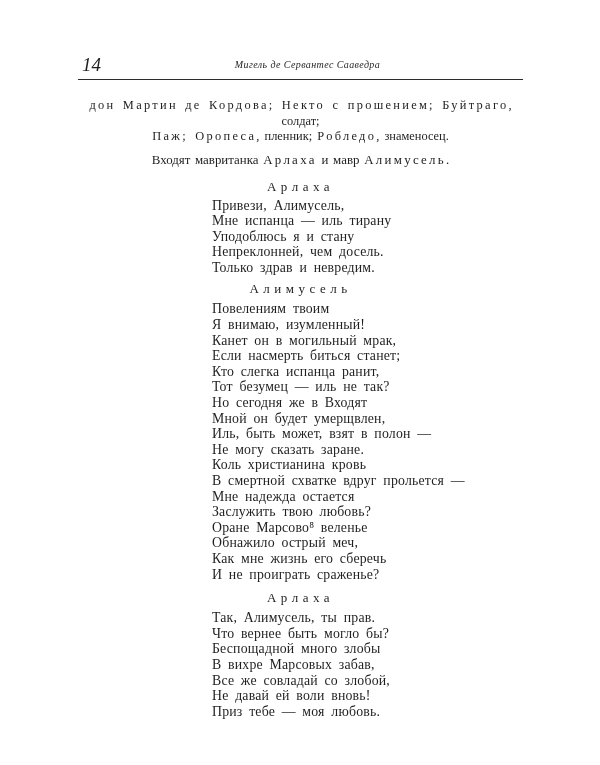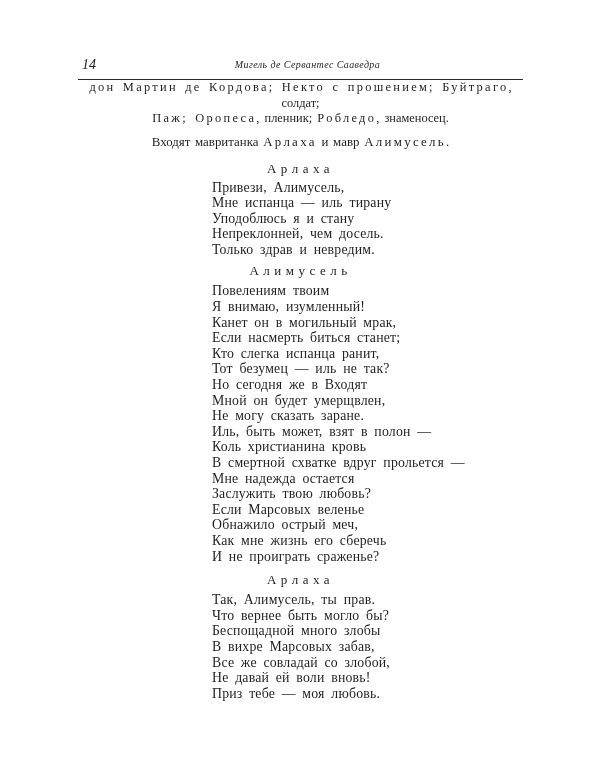--- a/index.html
+++ b/index.html
@@ -16,33 +16,33 @@
   
   .header{
     margin-top:57px;
     position:relative;
     height:16px;line-height:16px;
     border-bottom:1.3px solid #2b2b2b;
     padding-bottom:6px;
   }
   .pagenum{
     position:absolute;left:4px;top:0;
-    font-style:italic;font-size:14px;
+    font-style:italic;font-size:19px;
   }
   .running-title{
     text-align:center;
     font-style:italic;
     font-size:10px;
     letter-spacing:0.4px;
     padding-left:14px;
     white-space:nowrap;
   }
   
   .cast{
-    margin-top:0;
+    margin-top:18px;
     text-align:center;
     font-size:12.4px;
     line-height:15.5px;
     word-spacing:2px;
   }
   .sp{letter-spacing:2.3px;}
   
   .stage{
     margin-top:7px;
     text-align:center;
@@ -103,27 +103,27 @@
       <div class="speaker">Алимусель</div>
       <div class="verse">
           <div class="verse-line">Повелениям твоим</div>
           <div class="verse-line">Я внимаю, изумленный!</div>
           <div class="verse-line">Канет он в могильный мрак,</div>
           <div class="verse-line">Если насмерть биться станет;</div>
           <div class="verse-line">Кто слегка испанца ранит,</div>
           <div class="verse-line">Тот безумец — иль не так?</div>
           <div class="verse-line">Но сегодня же в Входят</div>
           <div class="verse-line">Мной он будет умерщвлен,</div>
+          <div class="verse-line">Иль, быть может, взят в полон —</div>
           <div class="verse-line">Не могу сказать заране.</div>
-          <div class="verse-line">Иль, быть может, взят в полон —</div>
           <div class="verse-line">Коль христианина кровь</div>
           <div class="verse-line">В смертной схватке вдруг прольется —</div>
           <div class="verse-line">Мне надежда остается</div>
           <div class="verse-line">Заслужить твою любовь?</div>
-          <div class="verse-line">Если Марсовых веленье</div>
+          <div class="verse-line">Оране Марсово⁸ веленье</div>
           <div class="verse-line">Обнажило острый меч,</div>
           <div class="verse-line">Как мне жизнь его сберечь</div>
           <div class="verse-line">И не проиграть сраженье?</div>
         </div>
     </div>
 
     <div class="speech speech-3">
       <div class="speaker">Арлаха</div>
       <div class="verse">
           <div class="verse-line">Так, Алимусель, ты прав.</div>

